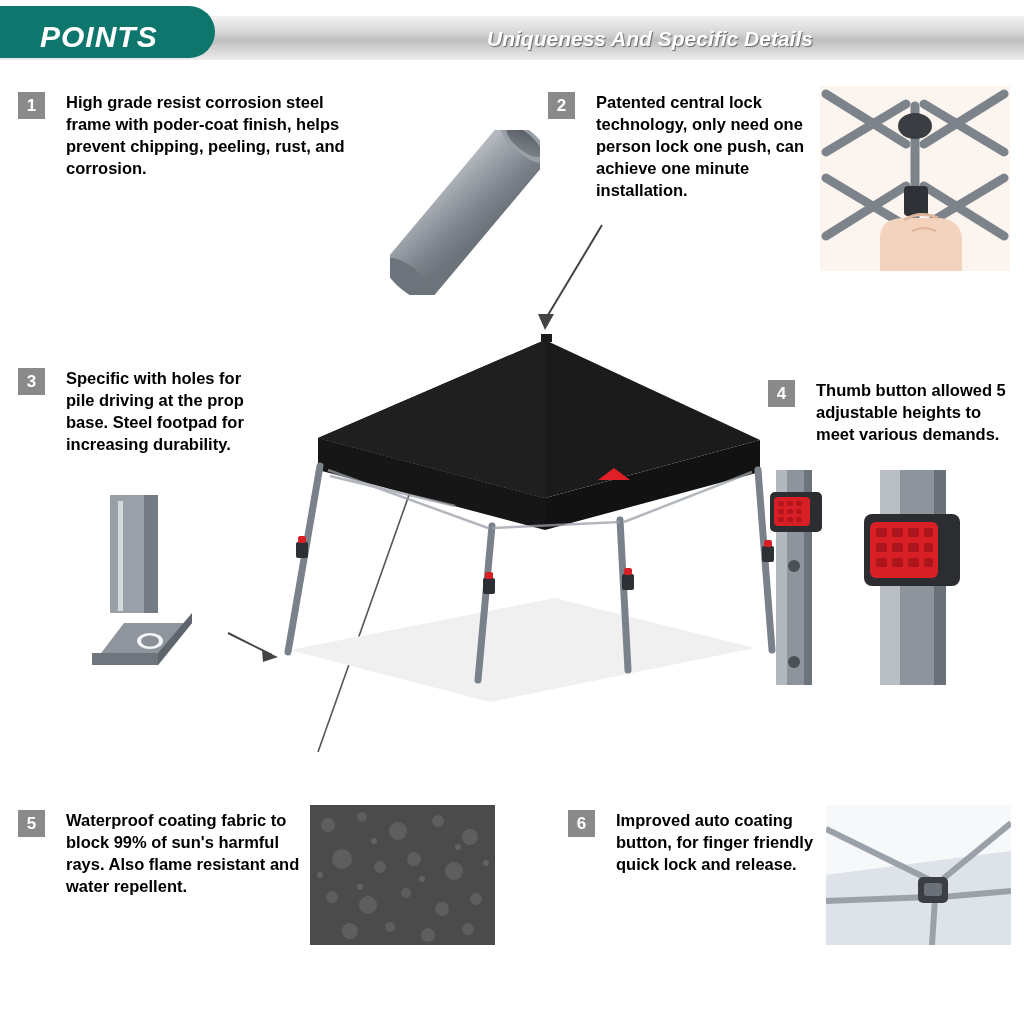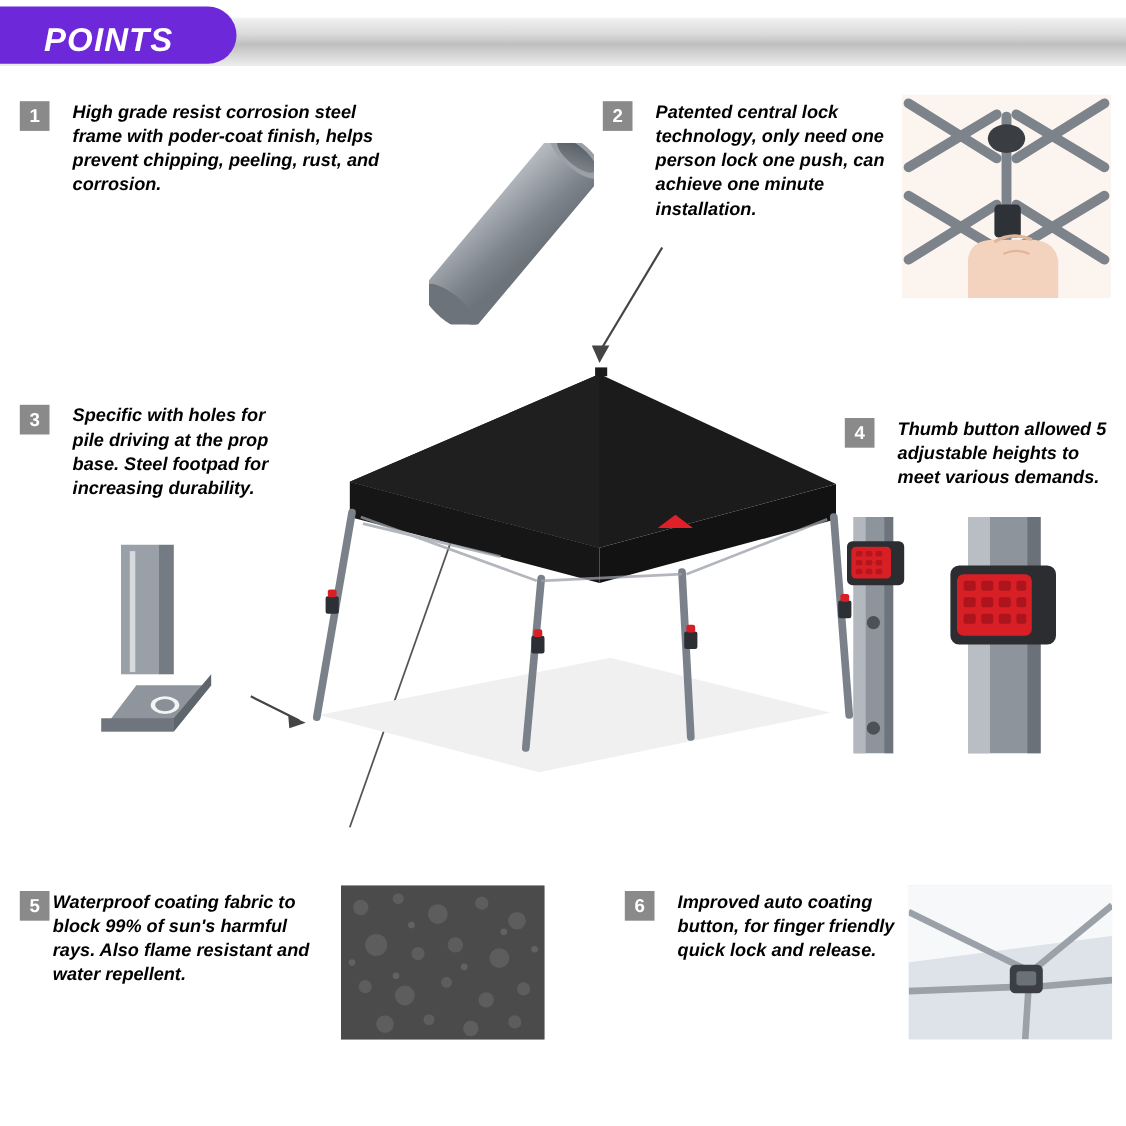--- a/index.html
+++ b/index.html
@@ -24,21 +24,21 @@
   .header-bar {
     position: absolute;
     left: 0; top: 16px;
     width: 1024px; height: 44px;
     background: linear-gradient(to bottom, #f2f2f2 0%, #d9d9d9 35%, #bfbfbf 55%, #ededed 100%);
   }
   .header-tab {
     position: absolute;
     left: 0; top: 6px;
     width: 215px; height: 52px;
-    background: #6d28d9;
+    background: #0f766e;
     border-radius: 0 26px 26px 0;
   }
   .header-tab-label {
     position: absolute;
     left: 40px; top: 14px;
     color: #ffffff;
     font-size: 30px;
     font-weight: bold;
     font-style: italic;
     letter-spacing: 1px;
@@ -68,34 +68,33 @@
     font-weight: bold;
     text-align: center;
     line-height: 27px;
   }
   .ptext {
     position: absolute;
     font-size: 16.5px;
     font-weight: bold;
     line-height: 1.33;
     color: #000000;
-    font-style: italic;
   }
 
   
   #p1 { left: 18px;  top: 92px;  width: 330px; }
   #p1 .ptext { left: 48px; top: 0; width: 285px; }
   #p2 { left: 548px; top: 92px;  width: 270px; }
   #p2 .ptext { left: 48px; top: 0; width: 222px; }
   #p3 { left: 18px;  top: 368px; width: 230px; }
   #p3 .ptext { left: 48px; top: 0; width: 185px; }
   #p4 { left: 768px; top: 380px; width: 245px; }
   #p4 .ptext { left: 48px; top: 0; width: 200px; }
   #p5 { left: 18px;  top: 810px; width: 285px; }
-  #p5 .ptext { left: 30px; top: 0; width: 240px; }
+  #p5 .ptext { left: 48px; top: 0; width: 240px; }
   #p6 { left: 568px; top: 810px; width: 250px; }
   #p6 .ptext { left: 48px; top: 0; width: 200px; }
 
   
   .img-box { position: absolute; }
 
   
   #tube { left: 390px; top: 130px; width: 150px; height: 165px; }
 
   
@@ -132,20 +131,21 @@
   #arrows { position: absolute; left: 0; top: 0; width: 1024px; height: 1024px; pointer-events: none; }
 </style>
 </head>
 <body>
 
 <div class="header">
   <div class="header-bar"></div>
   <div class="header-tab">
     <div class="header-tab-label">POINTS</div>
   </div>
+  <div class="header-title">Uniqueness And Specific Details</div>
 </div>
 
 <svg id="arrows">
 
   <line x1="602" y1="225" x2="545" y2="320" stroke="#444" stroke-width="2"></line>
   <polygon points="545,330 538,314 554,314" fill="#444"></polygon>
 
   <line x1="228" y1="633" x2="272" y2="655" stroke="#444" stroke-width="2"></line>
   <polygon points="262,650 278,657 263,662" fill="#444"></polygon>
 

